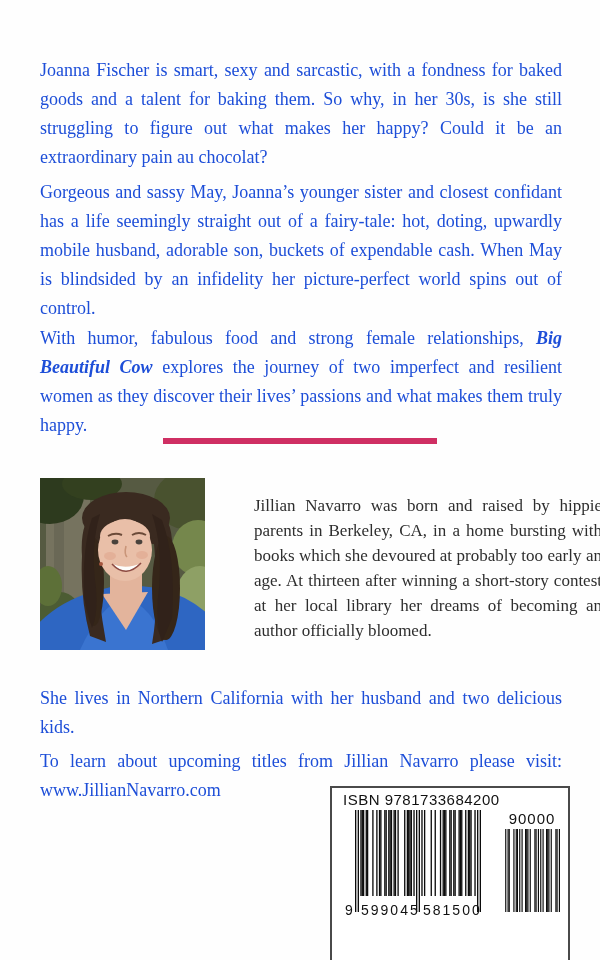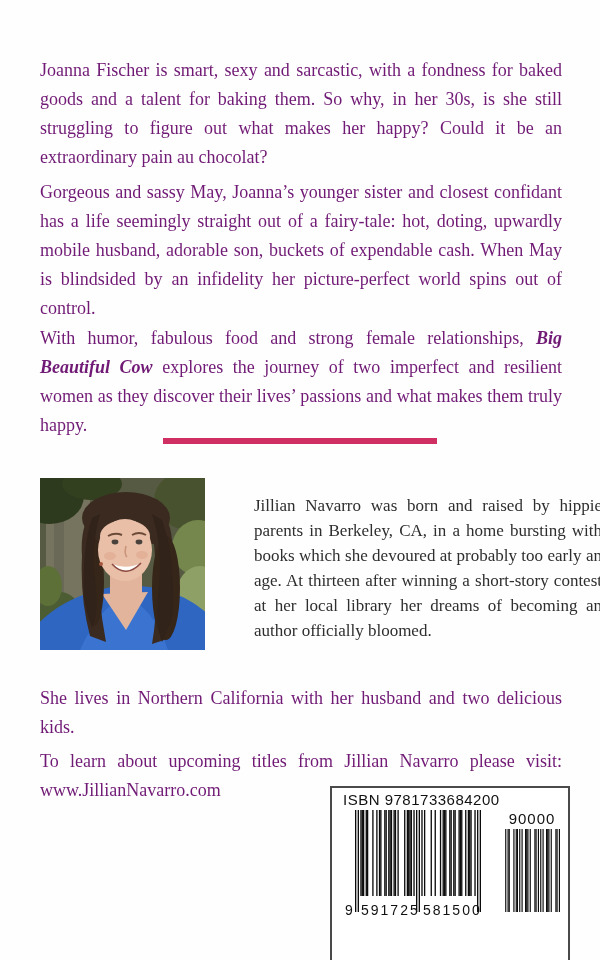--- a/index.html
+++ b/index.html
@@ -11,21 +11,21 @@
     position: relative;
     overflow: hidden;
   }
   .page { position: absolute; inset: 0; background: #fefefe; }
 
   .para {
     position: absolute;
     left: 40px; width: 522px;
     font-size: 18px; line-height: 29px;
     text-align: justify;
-    color: #701a75;
+    color: #1d4ed8;
   }
   .p1 { top: 38px; }
   .p2 { top: 160px; }
   .p3 { top: 306px; }
   .p4 { top: 666px; }
   .p5 { top: 729px; }
   .title-em { font-weight: bold; font-style: italic; }
 
   .divider {
     position: absolute;
@@ -218,21 +218,21 @@
           <rect x="80" y="0" width="1" height="86"></rect>
           <rect x="83" y="0" width="1" height="86"></rect>
           <rect x="85" y="0" width="1" height="86"></rect>
           <rect x="86" y="0" width="1" height="86"></rect>
           <rect x="87" y="0" width="1" height="86"></rect>
           <rect x="90" y="0" width="1" height="86"></rect>
           <rect x="92" y="0" width="1" height="102"></rect>
           <rect x="94" y="0" width="1" height="102"></rect>
         </svg>
       <span class="bc-digit bc-left">9</span>
-      <span class="bc-digit bc-g1">591725</span>
+      <span class="bc-digit bc-g1">599045</span>
       <span class="bc-digit bc-g2">581500</span>
     </div>
 
     <div class="supp-barcode">
       <span class="supp-value">90000</span>
       <svg id="supp-bars" viewBox="0 0 48 83" preserveAspectRatio="none" xmlns="http://www.w3.org/2000/svg">
           <rect x="1" y="0" width="1" height="83"></rect>
           <rect x="3" y="0" width="1" height="83"></rect>
           <rect x="4" y="0" width="1" height="83"></rect>
           <rect x="8" y="0" width="1" height="83"></rect>

